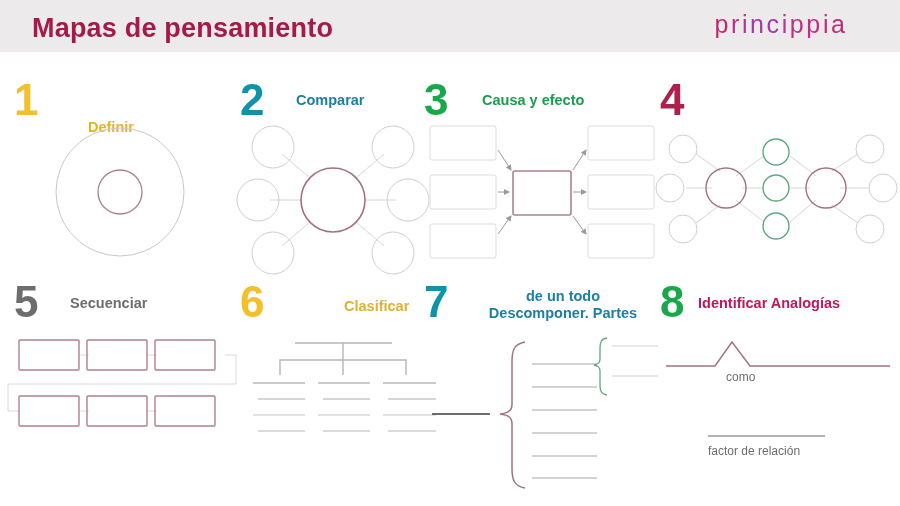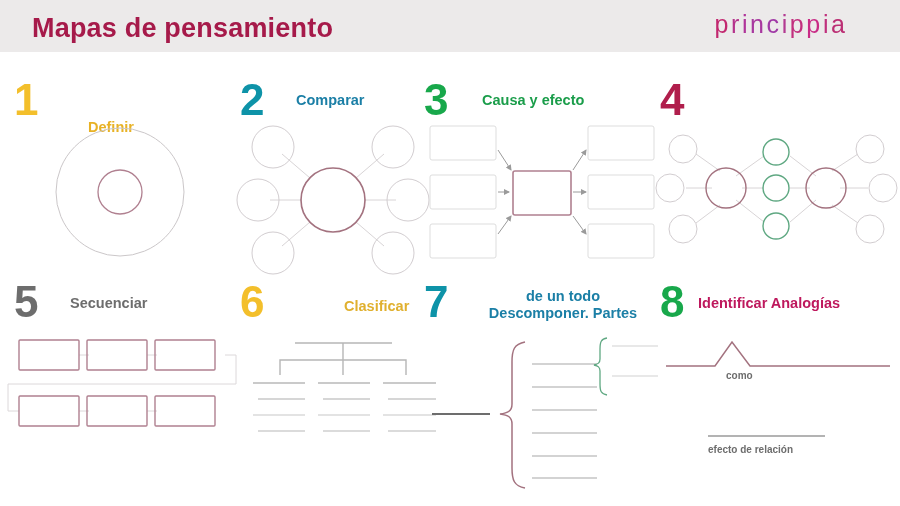--- a/index.html
+++ b/index.html
@@ -70,23 +70,22 @@
     line-height: 1.15;
   }
   .cell-canvas {
     position: absolute;
     left: 0;
   }
   svg { display: block; overflow: visible; }
 
   .brace-note {
     position: absolute;
-    font-size: 10px;
+    font-size: 12px;
     color: #6d6d6d;
-    font-weight: bold;
   }
 </style>
 </head>
 <body>
 
 <div id="poster">
 
   <div id="header">
     <div id="page-title">Mapas de pensamiento</div>
     <div id="logo">
@@ -287,16 +286,16 @@
   <div class="cell" style="left:660px; top:280px; width:236px; height:220px;">
     <div class="cell-num" style="color: rgb(24, 168, 75);">8</div>
     <div class="cell-label" style="left: 38px; top: 15px; color: #be185d;">Identificar Analogías</div>
     <div class="cell-canvas" style="top:58px;">
       <svg width="236" height="140" viewBox="0 0 236 140" aria-hidden="true">
         <path d="M6,28 L55,28 L72,4 L90,28 L230,28" fill="none" stroke="#a3727f" stroke-width="1.5"></path>
         <line x1="48" y1="98" x2="165" y2="98" stroke="#9a9a9a" stroke-width="1.4"></line>
       </svg>
     </div>
     <div class="brace-note" style="left:66px; top:90px;">como</div>
-    <div class="brace-note" style="left:48px; top:164px;">efecto de relación</div>
+    <div class="brace-note" style="left:48px; top:164px;">factor de relación</div>
   </div>
 
 </div>
 
 </body></html>

